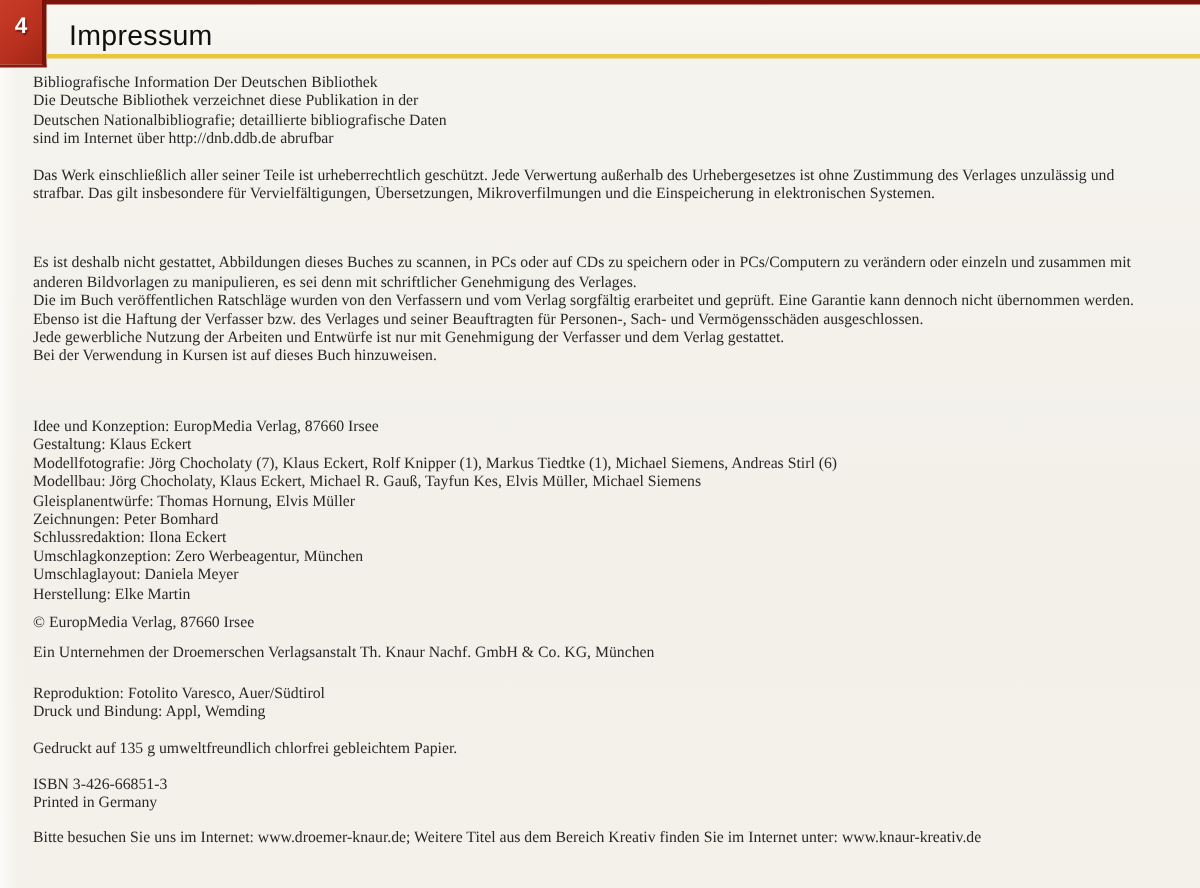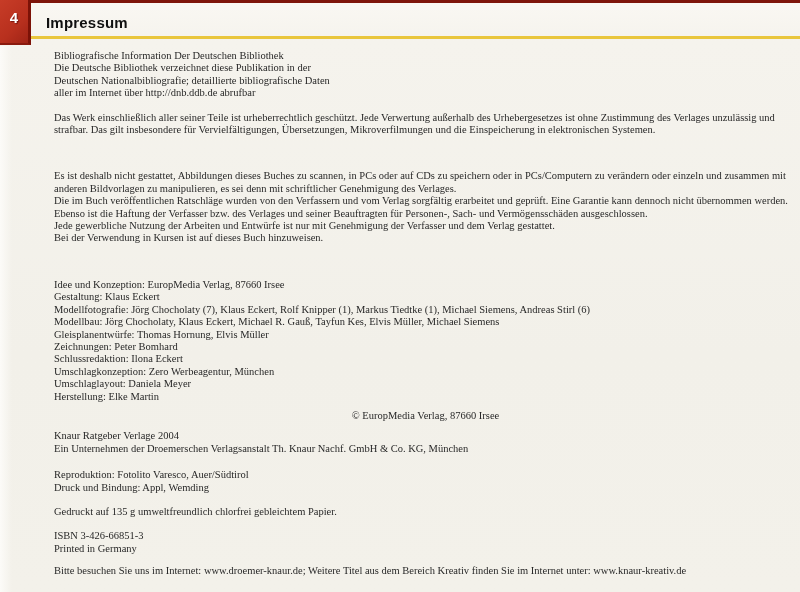--- a/index.html
+++ b/index.html
@@ -30,36 +30,36 @@
     border-bottom:2px solid #8a1a0e;
     color:#ffffff;
     font-family:"Liberation Sans", sans-serif;
     font-weight:bold; font-size:15px;
     text-align:center; padding-top:9px;
     text-shadow:1px 1px 1px rgba(70,0,0,0.55);
   }
   .page-title {
     position:absolute; left:46px; top:14px;
     font-family:"Liberation Sans", sans-serif;
-    font-weight:bold; font-size:15px;
+    font-weight:normal; font-size:19px;
     letter-spacing:0.2px; color:#101010;
   }
   .header-rule {
     position:absolute; left:31px; right:0; top:36px; height:3px;
     background:#e9c63d;
   }
   .content {
-    position:absolute; left:54px; top:50px; right:3px;
+    position:absolute; left:22px; top:50px; right:3px;
     color:#282828; font-size:10.5px; line-height:12.4px;
   }
   .line { white-space:nowrap; overflow:hidden; }
   .mb12 { margin-bottom:12px; }
   .mb14 { margin-bottom:14px; }
   .mb10 { margin-bottom:10px; }
-  .mb8  { margin-bottom:8px;text-align:center; }
+  .mb8  { margin-bottom:8px; }
   .mb7  { margin-bottom:7px;margin-top:34px; }
 </style>
 </head>
 <body>
 
 <div class="page">
 
   <div class="top-strip"></div>
 
   <div class="page-tab">
@@ -69,21 +69,21 @@
   <div class="page-title">Impressum</div>
 
   <div class="header-rule"></div>
 
   <div class="content">
 
     <div class="sec mb12">
       <div class="line">Bibliografische Information Der Deutschen Bibliothek</div>
       <div class="line">Die Deutsche Bibliothek verzeichnet diese Publikation in der</div>
       <div class="line">Deutschen Nationalbibliografie; detaillierte bibliografische Daten</div>
-      <div class="line">aller im Internet über http://dnb.ddb.de abrufbar</div>
+      <div class="line">sind im Internet über http://dnb.ddb.de abrufbar</div>
     </div>
 
     <div class="sec mb12">
       <div class="line">Das Werk einschließlich aller seiner Teile ist urheberrechtlich geschützt. Jede Verwertung außerhalb des Urhebergesetzes ist ohne Zustimmung des Verlages unzulässig und</div>
       <div class="line">strafbar. Das gilt insbesondere für Vervielfältigungen, Übersetzungen, Mikroverfilmungen und die Einspeicherung in elektronischen Systemen.</div>
     </div>
 
     <div class="sec mb7">
       <div class="line">Es ist deshalb nicht gestattet, Abbildungen dieses Buches zu scannen, in PCs oder auf CDs zu speichern oder in PCs/Computern zu verändern oder einzeln und zusammen mit</div>
       <div class="line">anderen Bildvorlagen zu manipulieren, es sei denn mit schriftlicher Genehmigung des Verlages.</div>
@@ -104,21 +104,20 @@
       <div class="line">Umschlagkonzeption: Zero Werbeagentur, München</div>
       <div class="line">Umschlaglayout: Daniela Meyer</div>
       <div class="line">Herstellung: Elke Martin</div>
     </div>
 
     <div class="sec mb8">
       <div class="line">© EuropMedia Verlag, 87660 Irsee</div>
     </div>
 
     <div class="sec mb14">
-      <div class="line">Knaur Ratgeber Verlage 2004</div>
       <div class="line">Ein Unternehmen der Droemerschen Verlagsanstalt Th. Knaur Nachf. GmbH &amp; Co. KG, München</div>
     </div>
 
     <div class="sec mb12">
       <div class="line">Reproduktion: Fotolito Varesco, Auer/Südtirol</div>
       <div class="line">Druck und Bindung: Appl, Wemding</div>
     </div>
 
     <div class="sec mb12">
       <div class="line">Gedruckt auf 135 g umweltfreundlich chlorfrei gebleichtem Papier.</div>

